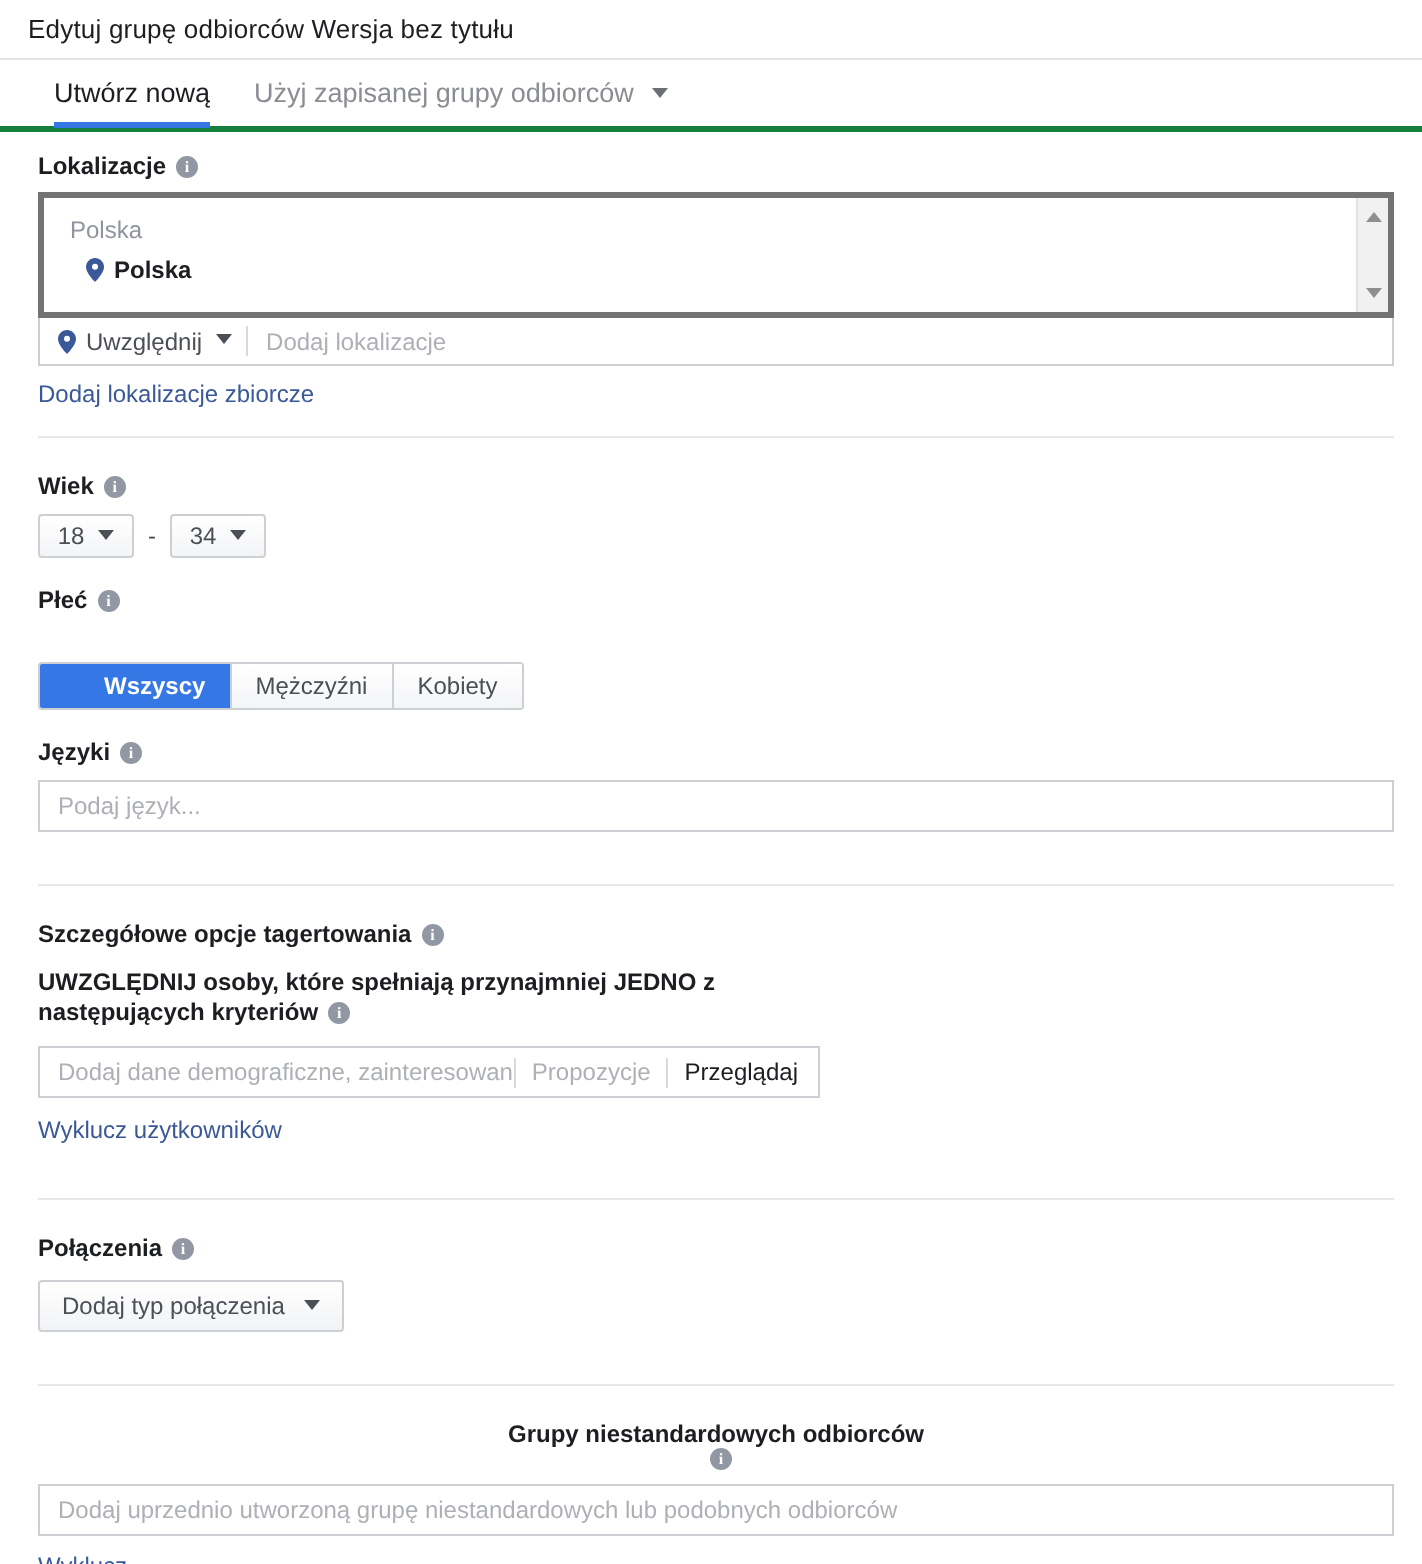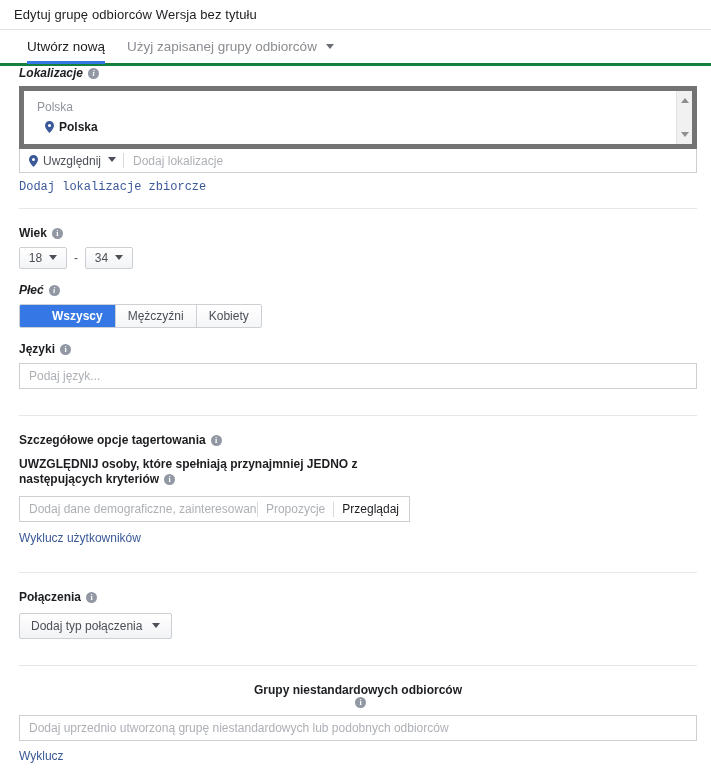--- a/index.html
+++ b/index.html
@@ -110,21 +110,21 @@
     line-height: 11px;
     text-align: center;
     margin-left: 5px;
     font-family: "Liberation Serif", serif;
     flex: none;
     cursor: pointer;
   }
 
   
   .loc-box {
-    border: 5px solid #737373;
+    border: 3px solid #737373;
     background: #ffffff;
     position: relative;
     height: 63px;
     overflow: hidden;
   }
   .loc-scroll-track {
     position: absolute;
     right: 0; top: 0; bottom: 0;
     width: 16px;
     background: #f1f1f1;
@@ -346,21 +346,21 @@
   </div>
   <div class="tab inactive">
     <span>Użyj zapisanej grupy odbiorców</span>
     <span class="caret"></span>
   </div>
 </div>
 
 <div class="content">
 
   <div class="section">
-    <div class="field-label" style="margin-bottom:6px;font-style:italic;">
+    <div class="field-label" style="margin-top:10px;margin-bottom:6px;">
       <span>Lokalizacje</span>
       <span class="info-icon">i</span>
     </div>
 
     <div class="loc-box">
       <div class="loc-group-title">Polska</div>
       <div class="loc-item">
         <span class="pin">
           <svg width="9" height="12" viewBox="0 0 9 12" xmlns="http://www.w3.org/2000/svg">
             <path d="M4.5 0C2 0 0 2 0 4.5C0 7.6 4.5 12 4.5 12S9 7.6 9 4.5C9 2 7 0 4.5 0Z" fill="#3b5998"></path>
@@ -383,21 +383,21 @@
             <circle cx="4.5" cy="4.4" r="1.5" fill="#ffffff"></circle>
           </svg>
         </span>
         <span>Uwzględnij</span>
         <span class="caret"></span>
       </div>
       <div class="vsep"></div>
       <div class="loc-placeholder">Dodaj lokalizacje</div>
     </div>
 
-    <div style="margin-top:7px;margin-bottom:14px;font-family:Liberation Mono, monospace;">
+    <div style="margin-top:7px;margin-bottom:14px;">
       <span class="link">Dodaj lokalizacje zbiorcze</span>
     </div>
   </div>
 
   <div class="divider"></div>
 
   <div class="section">
     <div class="field-label" style="margin-top:17px;margin-bottom:7px;">
       <span>Wiek</span>
       <span class="info-icon">i</span>
@@ -409,21 +409,21 @@
       </div>
       <span class="age-dash">-</span>
       <div class="select-btn">
         <span>34</span>
         <span class="caret"></span>
       </div>
     </div>
   </div>
 
   <div class="section">
-    <div class="field-label" style="margin-top:14px;margin-bottom:7px;font-style:italic;">
+    <div class="field-label" style="margin-top:14px;margin-bottom:24px;">
       <span>Płeć</span>
       <span class="info-icon">i</span>
     </div>
     <div class="seg-group">
       <div class="seg active">
         <span>Wszyscy</span>
       </div>
       <div class="seg">
         <span>Mężczyźni</span>
       </div>

